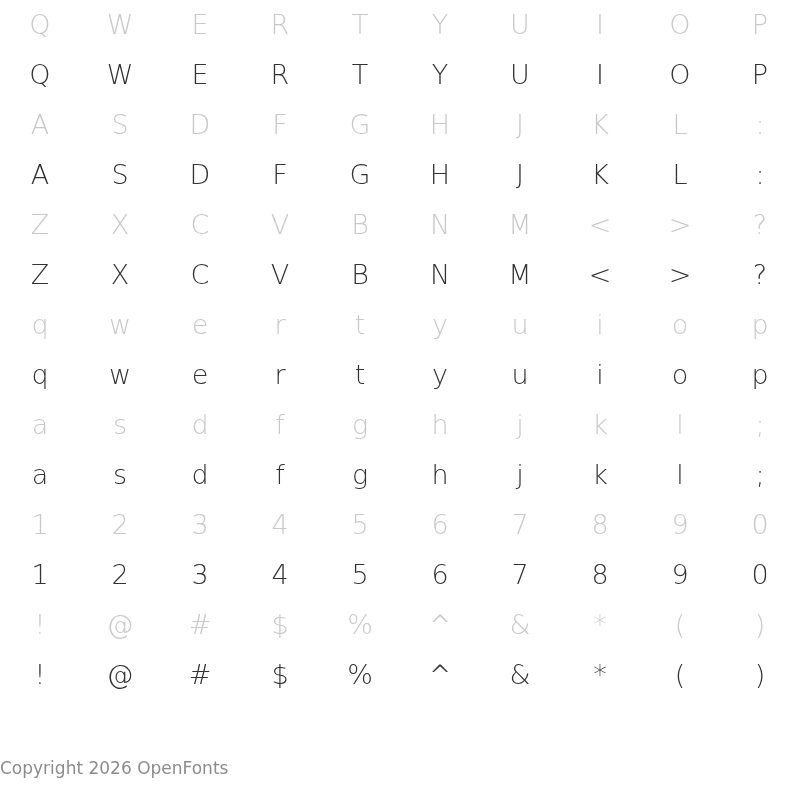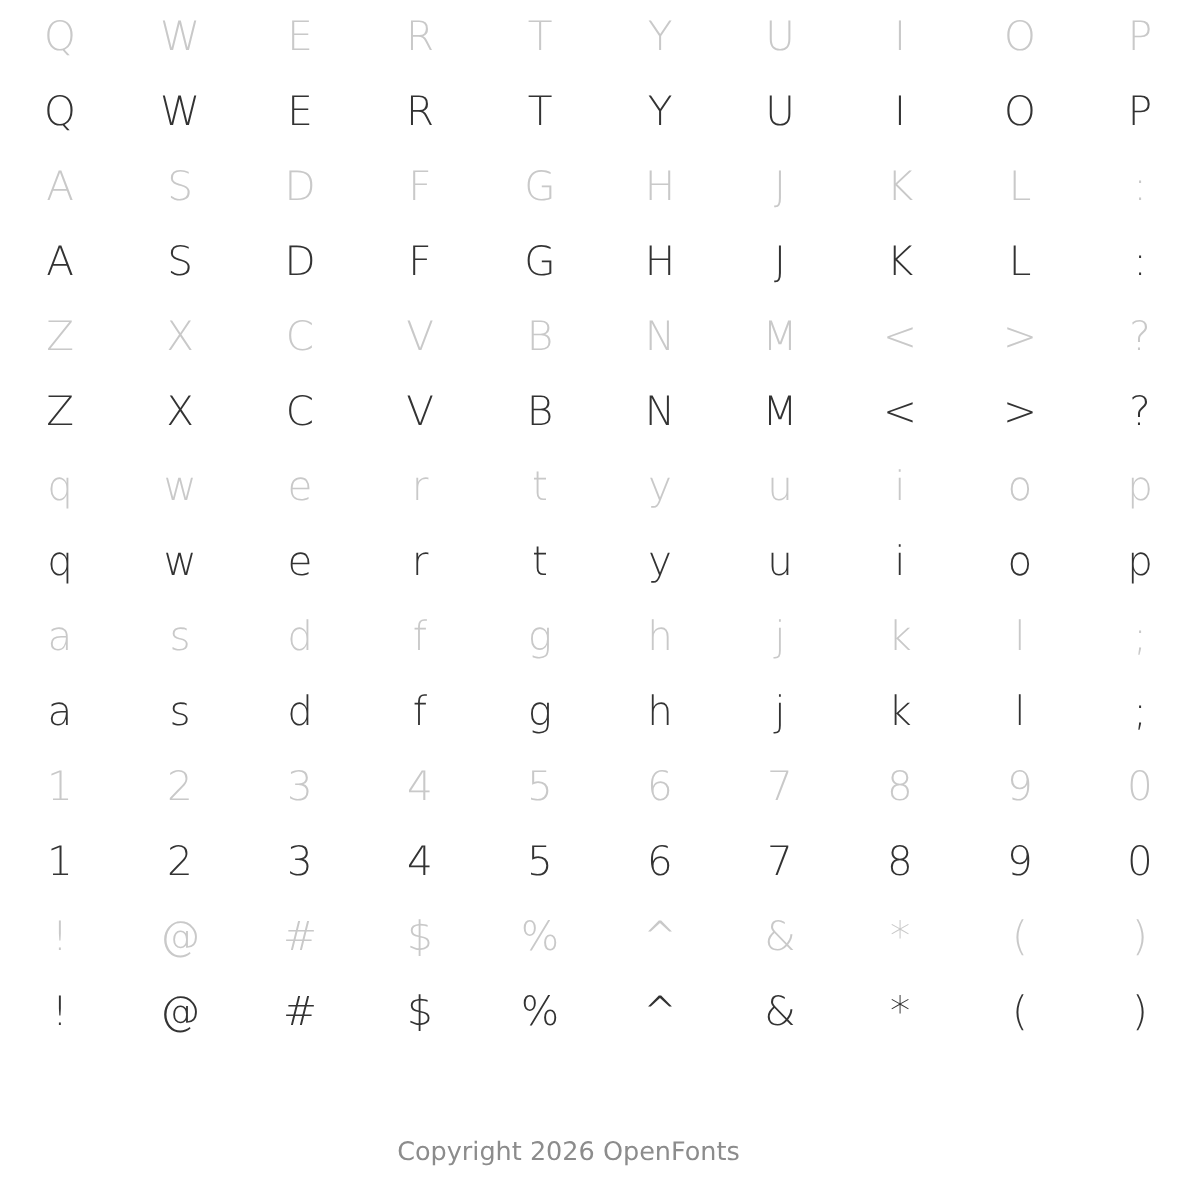--- a/index.html
+++ b/index.html
@@ -43,21 +43,20 @@
     color: #c9c9c9;
   }
   .row.solid .cell {
     color: #333333;
   }
   #footer {
     position: absolute;
     left: 0;
     top: 758px;
     width: 796px;
-    text-align: center;
     font-size: 17px;
     color: #8c8c8c;
     font-family: "DejaVu Sans", sans-serif;
   }
   #copyright {
     display: inline-block;
     padding-right: 38px;
   }
 </style>
 </head>

